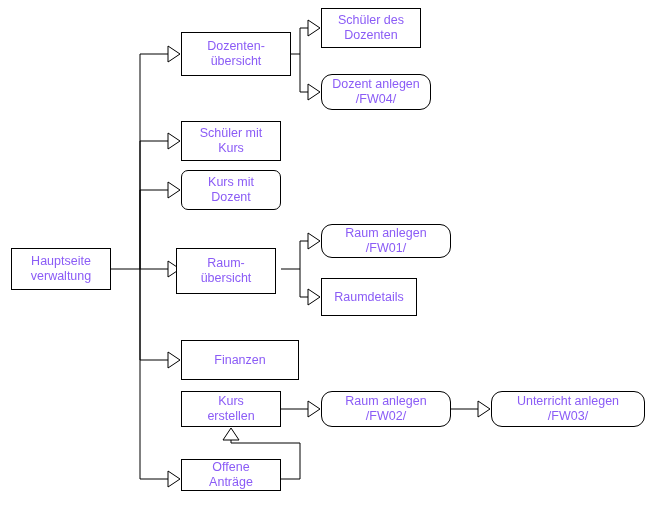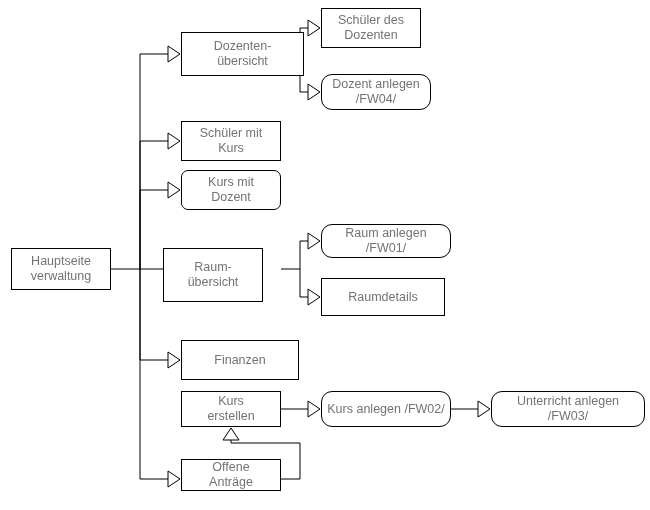--- a/index.html
+++ b/index.html
@@ -22,21 +22,21 @@
     left: 0;
     top: 0;
     width: 650px;
     height: 510px;
   }
   .node {
     position: absolute;
     box-sizing: border-box;
     border: 1px solid #000000;
     background: #ffffff;
-    color: #737373;
+    color: #8b5cf6;
     font-size: 12.5px;
     line-height: 15px;
     display: flex;
     align-items: center;
     justify-content: center;
     text-align: center;
     z-index: 2;
   }
   .node.rounded {
     border-radius: 11px;
@@ -77,58 +77,58 @@
       <path d="M 451 409 L 481 409" fill="none" stroke="#000000" stroke-width="1"></path>
       <polygon points="478,401 478,417 490,409" fill="#ffffff" stroke="#000000" stroke-width="1" stroke-linejoin="miter"></polygon>
       <path d="M 281 479 L 300 479 L 300 443 L 231 443 L 231 437" fill="none" stroke="#000000" stroke-width="1"></path>
       <polygon points="223,440 239,440 231,428" fill="#ffffff" stroke="#000000" stroke-width="1" stroke-linejoin="miter"></polygon>
     </svg>
   <div id="node-layer">
       <div class="node" style="left: 11px; top: 248px; width: 100px; height: 42px;">
         <span class="node-label">Hauptseite
 verwaltung</span>
       </div>
-      <div class="node" style="left: 181px; top: 32px; width: 123px; height: 44px;">
+      <div class="node" style="left: 181px; top: 32px; width: 110px; height: 44px;">
         <span class="node-label">Dozenten-
 übersicht</span>
       </div>
       <div class="node" style="left: 321px; top: 8px; width: 100px; height: 40px;">
         <span class="node-label">Schüler des
 Dozenten</span>
       </div>
       <div class="node rounded" style="left: 321px; top: 74px; width: 110px; height: 36px;">
         <span class="node-label">Dozent anlegen /FW04/</span>
       </div>
       <div class="node" style="left: 181px; top: 121px; width: 100px; height: 40px; text-align: center;">
         <span class="node-label">Schüler mit
 Kurs</span>
       </div>
       <div class="node" style="left: 181px; top: 170px; width: 100px; height: 40px; border-radius: 7px;">
         <span class="node-label">Kurs mit
 Dozent</span>
       </div>
-      <div class="node" style="left: 163px; top: 248px; width: 100px; height: 54px;">
+      <div class="node" style="left: 176px; top: 248px; width: 100px; height: 46px;">
         <span class="node-label">Raum-
 übersicht</span>
       </div>
       <div class="node rounded" style="left: 321px; top: 224px; width: 130px; height: 34px; justify-content: flex-end;">
         <span class="node-label">Raum anlegen /FW01/</span>
       </div>
-      <div class="node" style="left: 321px; top: 278px; width: 124px; height: 38px;">
+      <div class="node" style="left: 321px; top: 278px; width: 96px; height: 38px;">
         <span class="node-label">Raumdetails</span>
       </div>
       <div class="node" style="left: 181px; top: 340px; width: 118px; height: 40px;">
         <span class="node-label">Finanzen</span>
       </div>
       <div class="node" style="left: 181px; top: 391px; width: 100px; height: 36px;">
         <span class="node-label">Kurs
 erstellen</span>
       </div>
       <div class="node rounded" style="left: 321px; top: 391px; width: 130px; height: 36px;">
-        <span class="node-label">Kurs anlegen /FW02/</span>
+        <span class="node-label">Raum anlegen /FW02/</span>
       </div>
       <div class="node rounded" style="left: 491px; top: 391px; width: 154px; height: 36px; align-items: center;">
         <span class="node-label">Unterricht anlegen /FW03/</span>
       </div>
       <div class="node" style="left: 181px; top: 459px; width: 100px; height: 32px;">
         <span class="node-label">Offene
 Anträge</span>
       </div>
     </div>
 </div>

